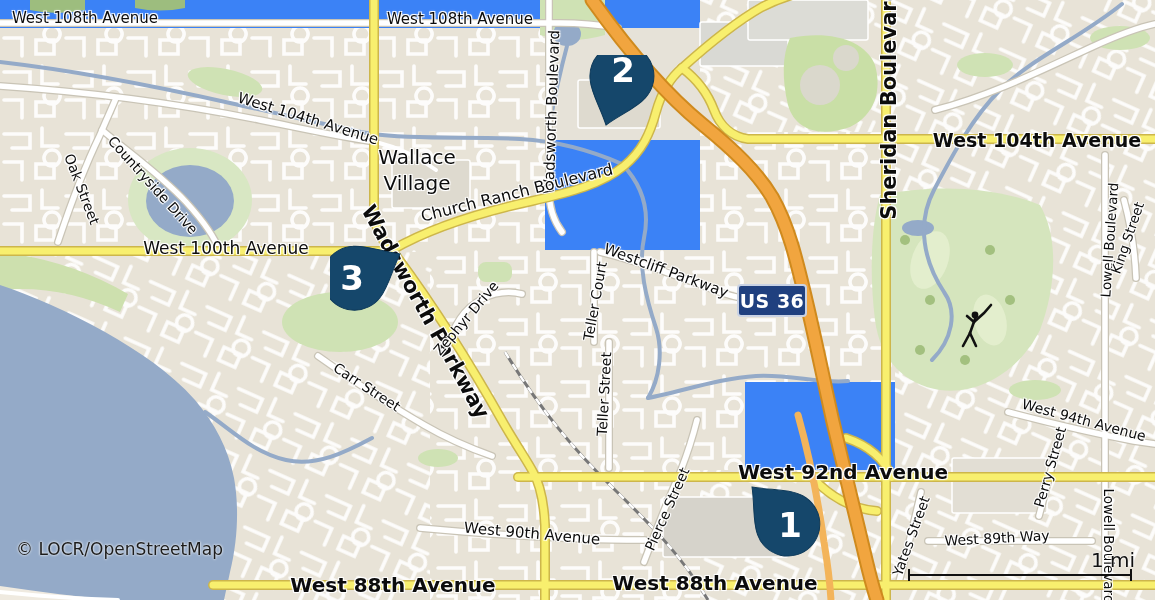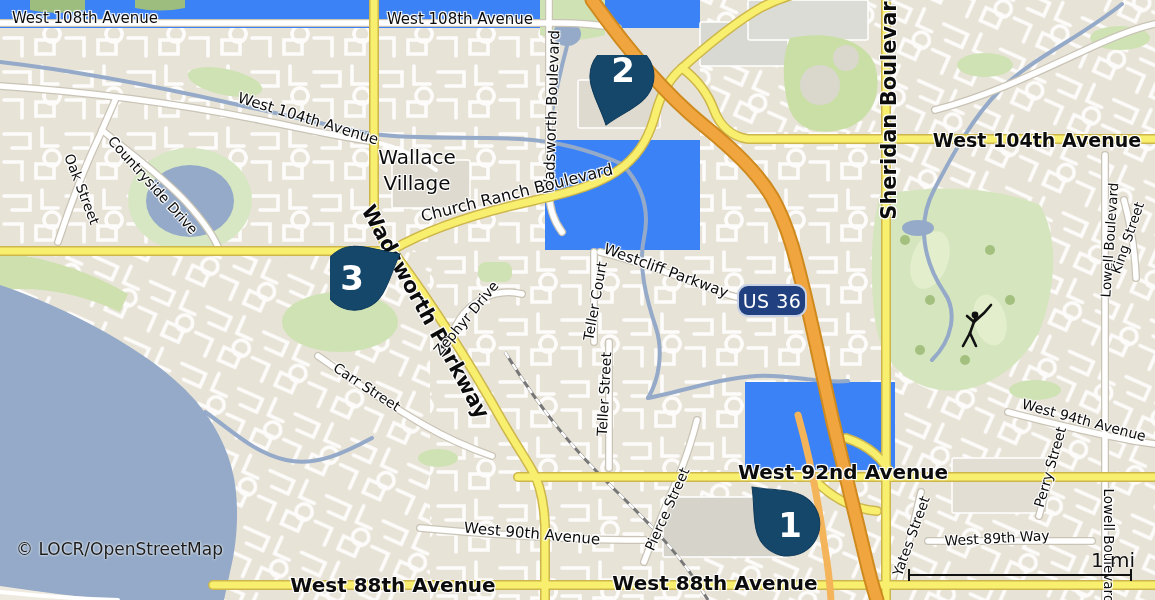--- a/index.html
+++ b/index.html
@@ -7,23 +7,23 @@
          background:#3b82f6;font-family:"DejaVu Sans",sans-serif;}
   #map-svg{position:absolute;left:0;top:0;z-index:1;}
   .lbl{position:absolute;z-index:6;white-space:nowrap;color:#0c0c0c;
        font-family:"DejaVu Sans",sans-serif;line-height:1;pointer-events:none;
        text-shadow:-1px -1px 0 rgba(255,255,255,.9),1px -1px 0 rgba(255,255,255,.9),
                    -1px 1px 0 rgba(255,255,255,.9),1px 1px 0 rgba(255,255,255,.9),
                    0 0 3px rgba(255,255,255,.9);}
   .bold{font-weight:bold;}
   .two-line{text-align:center;line-height:1.3;}
   .shield{position:absolute;z-index:7;left:737px;top:284px;width:66px;height:29px;
-          background:#20407f;border:2px solid #c9d2e4;border-radius:11px;
+          background:#20407f;border:2px solid #c9d2e4;border-radius:4px;
           display:flex;align-items:center;justify-content:center;
-          color:#fff;font-weight:normal;font-size:19px;letter-spacing:.5px;}
+          color:#fff;font-weight:bold;font-size:19px;letter-spacing:.5px;}
   .pin-svg{position:absolute;z-index:8;width:140px;height:140px;}
   .pin-num{position:absolute;z-index:9;color:#fff;font-weight:bold;font-size:34px;
            transform:translate(-50%,-54%);pointer-events:none;}
   .scalebar{position:absolute;z-index:7;left:908px;top:569px;width:224px;height:12px;}
   .scalebar .bar{position:absolute;left:0;right:0;top:5px;height:2px;background:#111;}
   .scalebar .tick{position:absolute;top:0;width:2px;height:12px;background:#111;}
   .scalebar .t-l{left:0;} .scalebar .t-r{right:0;}
   .scale-lbl{position:absolute;z-index:7;left:1113px;top:560px;transform:translate(-50%,-50%);
              font-size:20px;color:#111;white-space:nowrap;
              text-shadow:0 0 2px #fff,0 0 2px #fff;}
@@ -232,20 +232,21 @@
   <div class="lbl" style="left:308px;top:119px;font-size:15px;transform:translate(-50%,-50%) rotate(17deg);">West 104th Avenue</div>
   <div class="lbl bold" style="left:1037px;top:140px;font-size:19px;transform:translate(-50%,-50%);">West 104th Avenue</div>
   <div class="lbl" style="left:153px;top:185px;font-size:14px;transform:translate(-50%,-50%) rotate(48deg);">Countryside Drive</div>
   <div class="lbl" style="left:82px;top:189px;font-size:14px;transform:translate(-50%,-50%) rotate(69deg);">Oak Street</div>
   <div class="lbl two-line" style="left:417px;top:170px;font-size:20px;transform:translate(-50%,-50%);">
     <div>Wallace</div>
     <div>Village</div>
   </div>
   <div class="lbl" style="left:552px;top:112px;font-size:15px;transform:translate(-50%,-50%) rotate(-88deg);">Wadsworth Boulevard</div>
   <div class="lbl" style="left:517px;top:193px;font-size:16px;transform:translate(-50%,-50%) rotate(-14deg);">Church Ranch Boulevard</div>
+  <div class="lbl" style="left:226px;top:248px;font-size:17px;transform:translate(-50%,-50%);">West 100th Avenue</div>
   <div class="lbl bold" style="left:425px;top:312px;font-size:21px;transform:translate(-50%,-50%) rotate(61deg);">Wadsworth Parkway</div>
   <div class="lbl" style="left:666px;top:271px;font-size:15px;transform:translate(-50%,-50%) rotate(20deg);">Westcliff Parkway</div>
   <div class="lbl" style="left:595px;top:301px;font-size:14px;transform:translate(-50%,-50%) rotate(-80deg);">Teller Court</div>
   <div class="lbl" style="left:604px;top:394px;font-size:14px;transform:translate(-50%,-50%) rotate(-87deg);">Teller Street</div>
   <div class="lbl" style="left:466px;top:318px;font-size:14px;transform:translate(-50%,-50%) rotate(-50deg);">Zephyr Drive</div>
   <div class="lbl" style="left:367px;top:387px;font-size:14px;transform:translate(-50%,-50%) rotate(33deg);">Carr Street</div>
   <div class="lbl" style="left:667px;top:509px;font-size:14px;transform:translate(-50%,-50%) rotate(-66deg);">Pierce Street</div>
   <div class="lbl" style="left:532px;top:534px;font-size:15px;transform:translate(-50%,-50%) rotate(5deg);">West 90th Avenue</div>
   <div class="lbl bold" style="left:393px;top:585px;font-size:20px;transform:translate(-50%,-50%);">West 88th Avenue</div>
   <div class="lbl bold" style="left:715px;top:583px;font-size:20px;transform:translate(-50%,-50%);">West 88th Avenue</div>

